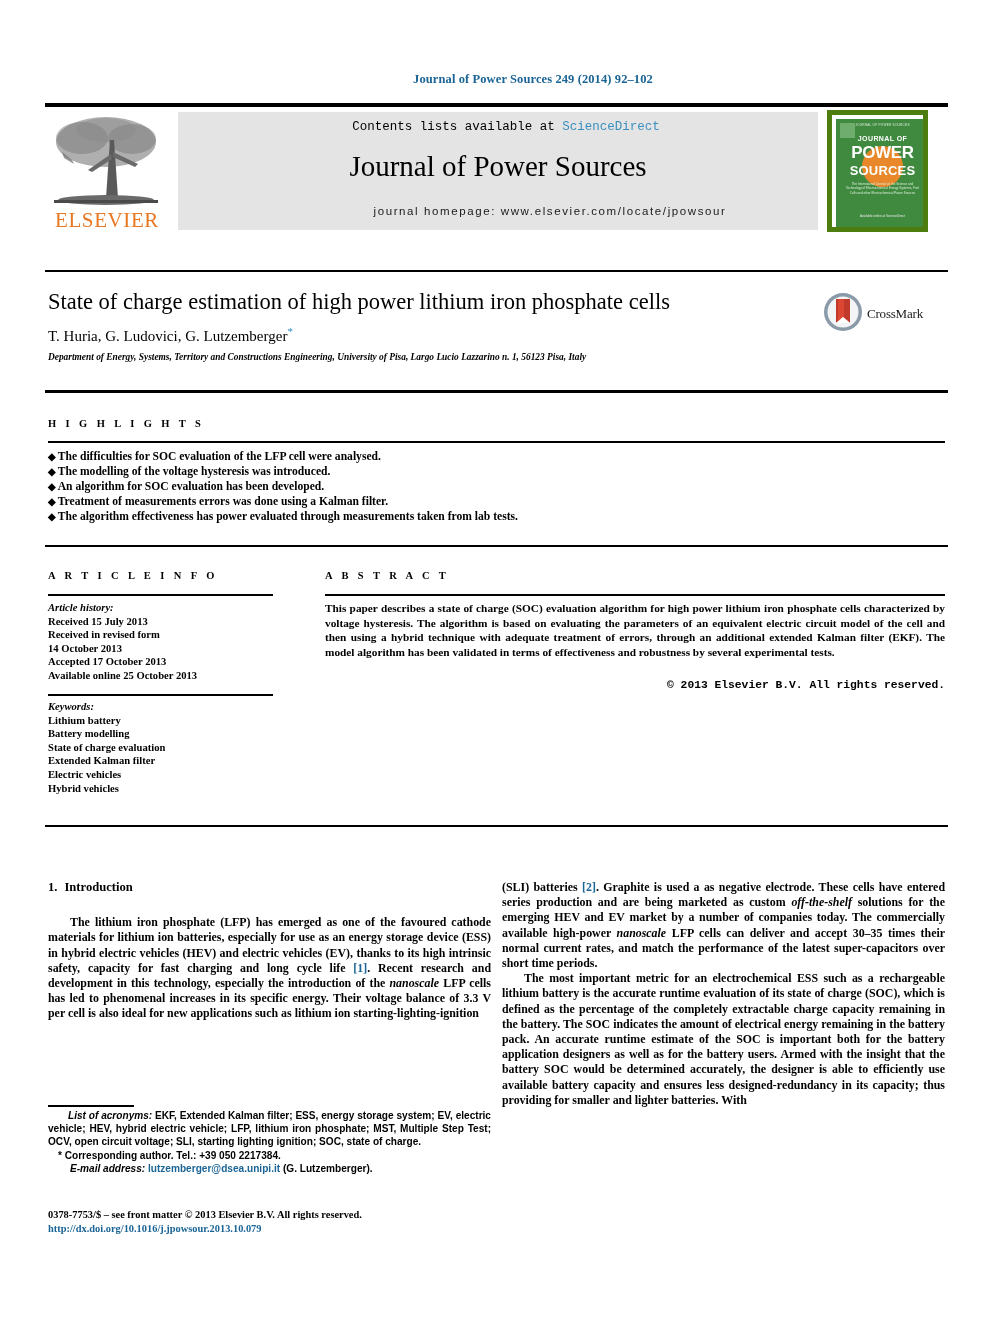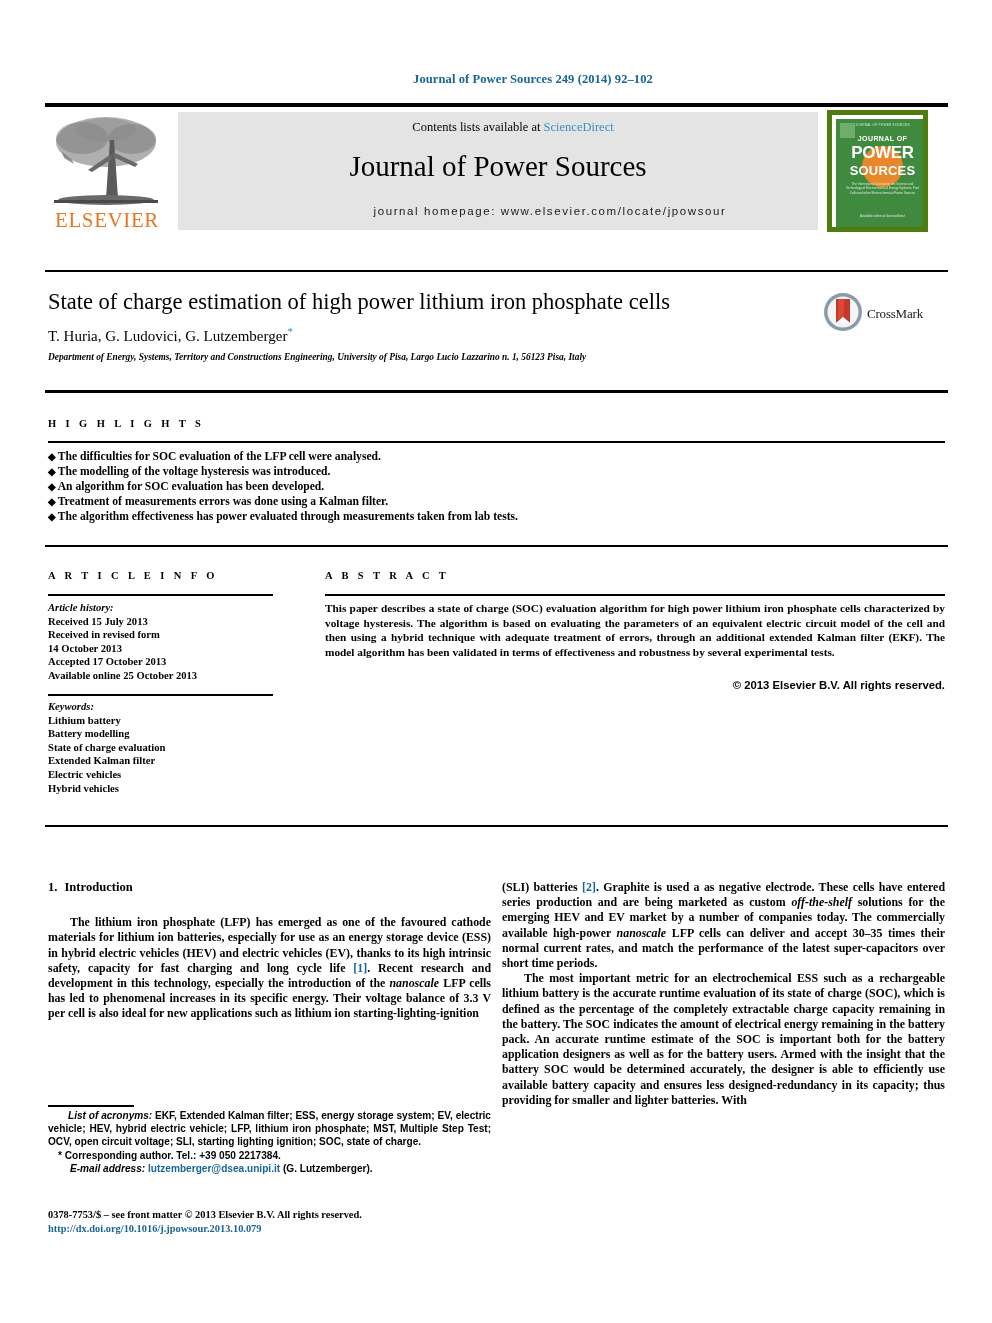--- a/index.html
+++ b/index.html
@@ -69,24 +69,24 @@
 
   .sd-banner {
     position: absolute;
     left: 178px; top: 112px;
     width: 640px;
     height: 118px;
     background: #e4e4e4;
   }
   .sd-contents {
     position: absolute;
-    left: 15px; top: 8px;
+    left: 8px; top: 8px;
     width: 640px;
     text-align: center;
-    font-family: Liberation Serif, serif;
+    font-family: Liberation Mono, monospace;
     font-size: 12.5px;
     color: #000;
   }
   .sd-contents .sd-link {
     color: #3a8fbf;
   }
   .journal-title {
     position: absolute;
     left: 0; top: 38px;
     width: 640px;
@@ -385,21 +385,21 @@
     font-size: 11.3px;
     line-height: 14.6px;
     text-align: justify;
     color: #000;
   }
   .abs-copy {
     position: absolute;
     left: 325px; top: 679px;
     width: 620px;
     text-align: right;
-    font-family: Liberation Sans, sans-serif;
+    font-family: Liberation Mono, monospace;
     font-weight: bold;
     font-size: 11.3px;
     color: #000;
   }
 
   .bot-rule {
     position: absolute;
     left: 45px; top: 825px;
     width: 903px;
     height: 2px;

